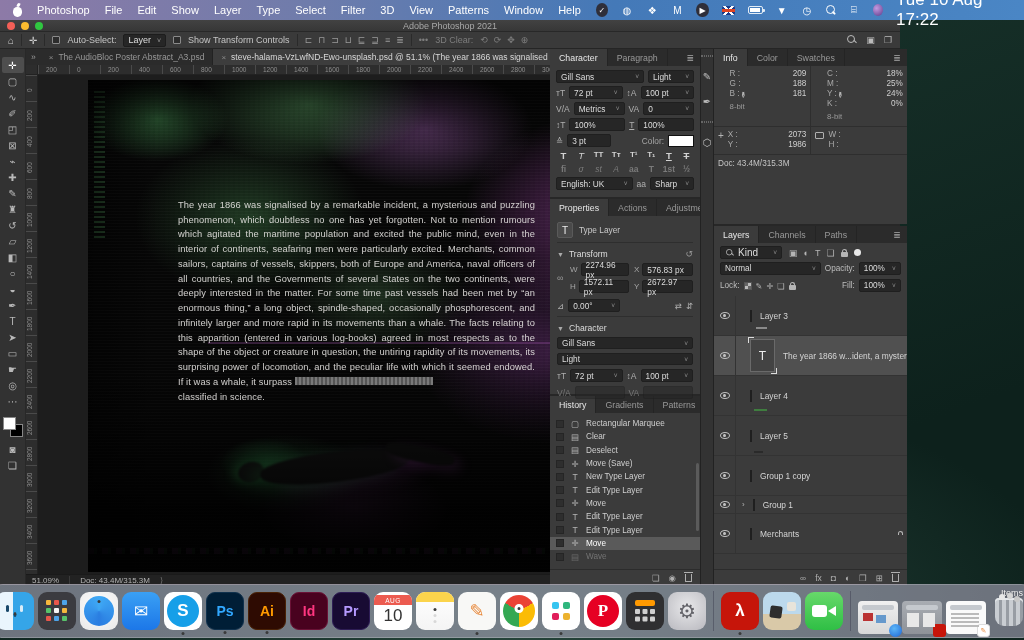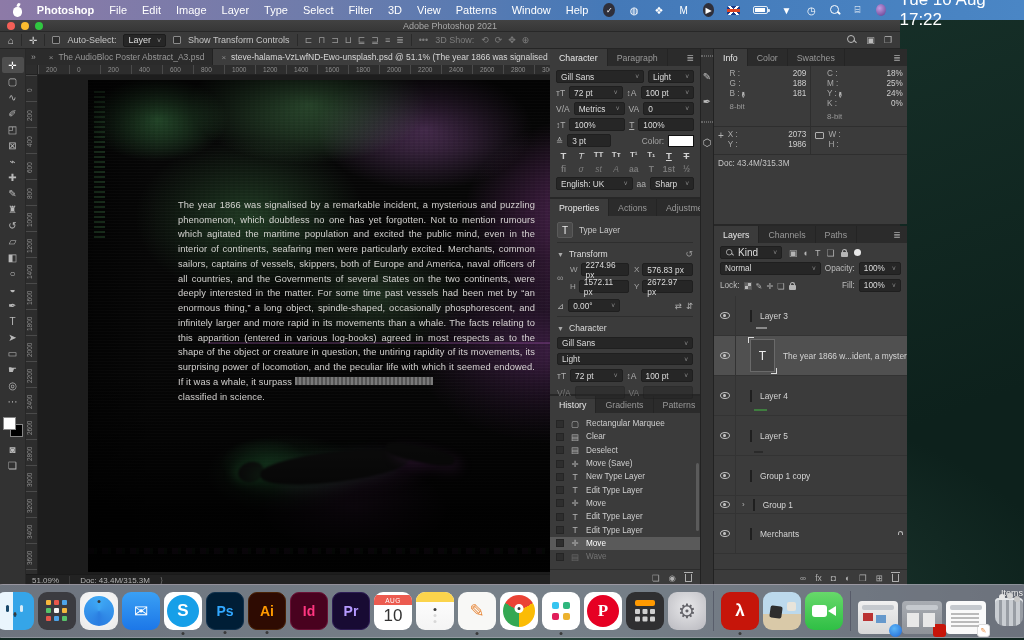--- a/index.html
+++ b/index.html
@@ -12,21 +12,21 @@
     position:relative; color:#ccc; font-size:10px;
   }
   
   .menubar { position:absolute; top:0; left:0; right:0; height:20px;
     background:linear-gradient(90deg,#8d7aa7,#6f7cab 30%,#4479b8 60%,#4a86c5);
     display:flex; align-items:center; padding:0 12px; gap:15px; color:#fff; font-size:11px; z-index:50;}
   .menubar .apple { width:11px; height:13px; position:relative; }
   .menubar .apple::before { content:""; position:absolute; left:1px; top:3px; width:9px; height:10px; background:#fff; border-radius:45% 45% 48% 48%; }
   .menubar .apple::after { content:""; position:absolute; left:5px; top:-1px; width:3px; height:4px; background:#fff; border-radius:60% 0 60% 0; transform:rotate(20deg); }
   .mitem { white-space:nowrap; }
-  .mitem.strong { font-weight:bold; }
+  .mitem.strong { font-weight:normal; }
   .mstatus { margin-left:auto; display:flex; align-items:center; gap:13px; font-size:10px; }
   .sicon { display:inline-flex; align-items:center; justify-content:center; width:14px; height:14px; }
   .sicon.circ { background:#2f2f3a; border-radius:50%; font-size:8px; }
   .flag { width:15px; height:9px; border-radius:2px; background:
      linear-gradient(#1a3c8c,#1a3c8c); position:relative; overflow:hidden; }
   .flag::before { content:""; position:absolute; inset:0;
      background: linear-gradient(45deg, transparent 44%, #fff 44% 56%, transparent 56%),
                  linear-gradient(-45deg, transparent 44%, #fff 44% 56%, transparent 56%); }
   .flag::after { content:""; position:absolute; left:0; top:3px; width:15px; height:3px; background:#d42;
      box-shadow:0 0 0 0 #d42; }
@@ -299,21 +299,21 @@
 </head>
 <body>
 
 <div class="menubar">
   <span class="apple"></span>
   <span style="display:flex;gap:15px;">
 
   <span class="mitem strong">Photoshop</span>
       <span class="mitem">File</span>
       <span class="mitem">Edit</span>
-      <span class="mitem">Image</span>
+      <span class="mitem">Show</span>
       <span class="mitem">Layer</span>
       <span class="mitem">Type</span>
       <span class="mitem">Select</span>
       <span class="mitem">Filter</span>
       <span class="mitem">3D</span>
       <span class="mitem">View</span>
       <span class="mitem">Patterns</span>
       <span class="mitem">Window</span>
       <span class="mitem">Help</span>
     </span>
@@ -365,21 +365,21 @@
         <span>⊓</span>
         <span>⊐</span>
         <span>⊔</span>
         <span>⊑</span>
         <span>⊒</span>
         <span>≡</span>
         <span>≣</span>
       </span>
     <span class="ob-sep"></span>
     <span class="dim">•••</span>
-    <span class="dim">3D Show:</span>
+    <span class="dim">3D Clear:</span>
     <span class="aligns dim">
 
     <span>⟲</span>
         <span>⟳</span>
         <span>✥</span>
         <span>⊕</span>
       </span>
     <span class="ob-right">
       <span class="mag2"></span>
       <span>▣</span>

